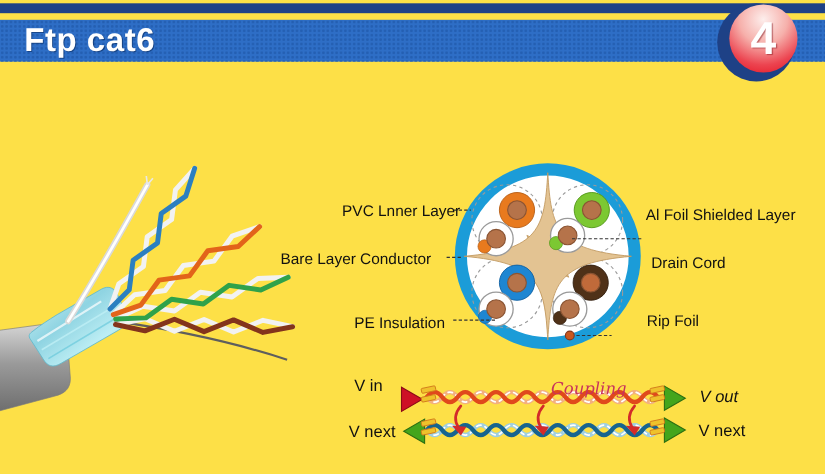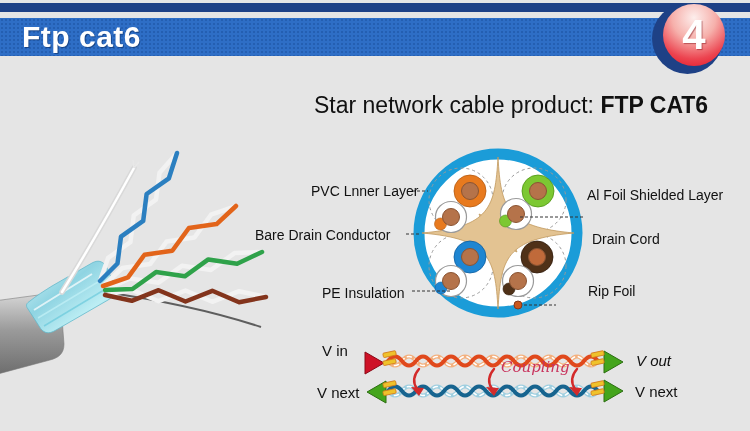--- a/index.html
+++ b/index.html
@@ -1,17 +1,17 @@
 <!DOCTYPE html>
 <html><head>
 <meta charset="utf-8">
 <style>
   html,body{margin:0;padding:0;background:#fff;}
   #stage{
-    position:relative;width:750px;height:431px;overflow:hidden;background:#e5e5e5;
+    position:relative;width:750px;height:431px;overflow:hidden;background:#fde047;
     font-family:"Liberation Sans",sans-serif;
   }
   
   .topbar{position:absolute;left:0;top:3px;width:750px;height:9px;background:#1e4186;}
   .banner{
     position:absolute;left:0;top:18px;width:750px;height:38px;background:#2e6ec6;
     background-image:radial-gradient(circle,#245fb2 1px,rgba(0,0,0,0) 1.4px);
     background-size:4px 4px;
   }
   .banner-title{
@@ -46,40 +46,39 @@
   .lbl-foil{left:587px;top:187px;}
   .lbl-drain{left:592px;top:231px;}
   .lbl-rip{left:588px;top:283px;}
   
   .sig{position:absolute;font-size:15px;color:#111;white-space:nowrap;}
   .sig-vin{left:322px;top:342px;}
   .sig-vout{left:636px;top:352px;font-style:italic;}
   .sig-vnl{left:317px;top:384px;}
   .sig-vnr{left:635px;top:383px;}
   .sig-coupling{
-    position:absolute;left:501px;top:358px;font-family:"DejaVu Serif",serif;
+    position:absolute;left:501px;top:344px;font-family:"DejaVu Serif",serif;
     font-style:italic;font-size:15px;color:#c8325c;white-space:nowrap;
   }
   svg{position:absolute;left:0;top:0;}
 </style>
 </head>
 <body>
 
 <div id="stage">
 
   <div class="topbar"></div>
   <div class="banner">
     <span class="banner-title">Ftp cat6</span>
   </div>
   <div class="badge-back"></div>
   <div class="badge">
     <span class="badge-num">4</span>
   </div>
 
-  <div class="main-title"><span>Star network cable product: </span><b>FTP CAT6</b></div>
 
   <svg width="750" height="431" viewBox="0 0 750 431">
     <defs>
       <linearGradient id="jgrad" x1="0" y1="0" x2="0" y2="1">
         <stop offset="0" stop-color="#d6d6d6"></stop>
           <stop offset=".45" stop-color="#9a9a9a"></stop>
           <stop offset="1" stop-color="#6d6d6d"></stop>
       </linearGradient>
       <linearGradient id="fgrad" x1="0" y1="0" x2="1" y2="1">
         <stop offset="0" stop-color="#d6f4f8"></stop>
@@ -217,21 +216,21 @@
         <polygon points="419,396 411,387 424,388" fill="#d32a2a" stroke="none"></polygon>
         <path d="M494 369 C488 376 488 383 492 389"></path>
         <polygon points="494,396 486,387 499,388" fill="#d32a2a" stroke="none"></polygon>
         <path d="M577 369 C571 376 571 383 575 389"></path>
         <polygon points="577,396 569,387 582,388" fill="#d32a2a" stroke="none"></polygon>
       </g>
     </g>
   </svg>
 
   <div class="lbl lbl-pvc">PVC Lnner Layer</div>
-  <div class="lbl lbl-copper">Bare Drain Conductor</div>
+  <div class="lbl lbl-copper">Bare Layer Conductor</div>
   <div class="lbl lbl-pe">PE Insulation</div>
   <div class="lbl lbl-foil">Al Foil Shielded Layer</div>
   <div class="lbl lbl-drain">Drain Cord</div>
   <div class="lbl lbl-rip">Rip Foil</div>
 
   <div class="sig sig-vin">V in</div>
   <div class="sig sig-vout">V out</div>
   <div class="sig sig-vnl">V next</div>
   <div class="sig sig-vnr">V next</div>
   <div class="sig-coupling">Coupling</div>

